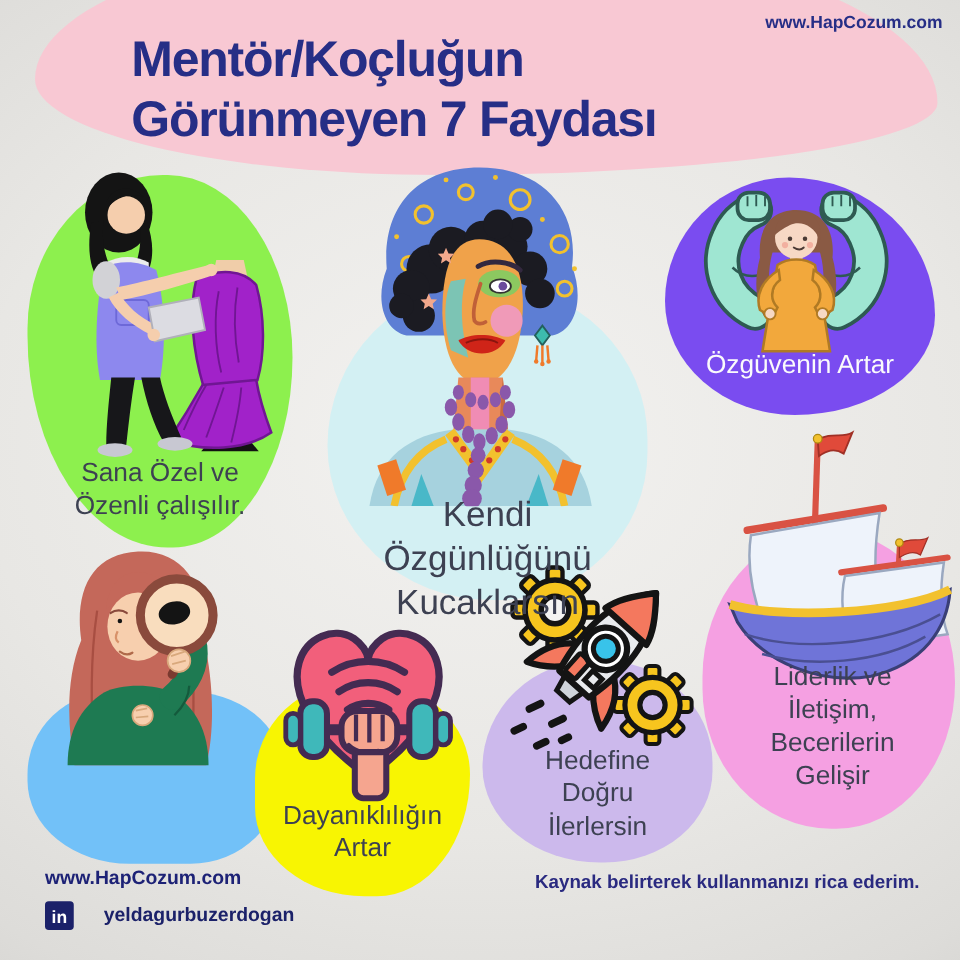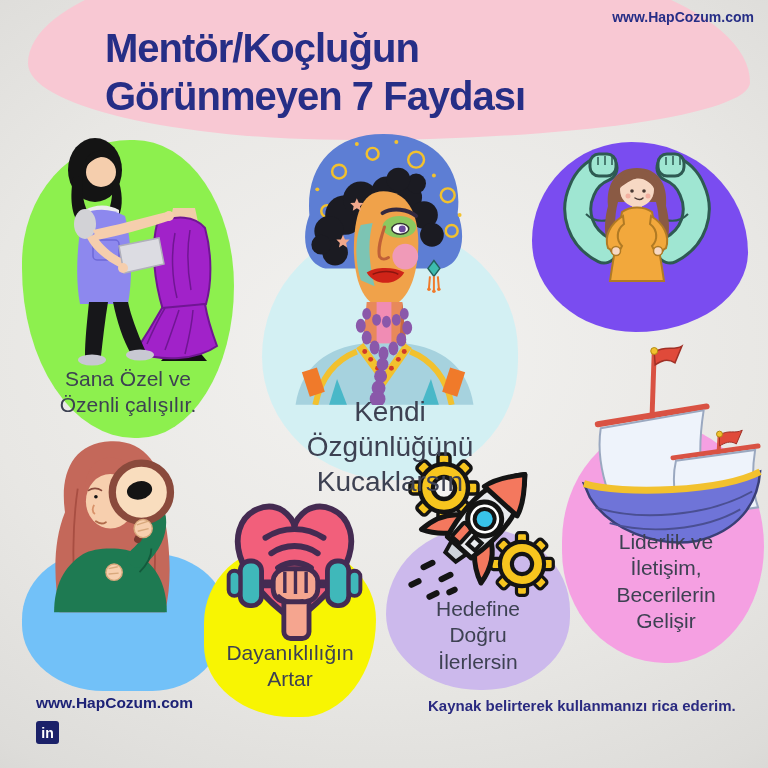--- a/index.html
+++ b/index.html
@@ -313,29 +313,31 @@
 
   <div class="title">Mentör/Koçluğun
 Görünmeyen 7 Faydası</div>
   <div class="site-top">www.HapCozum.com</div>
 
   <div class="label label-1">Sana Özel ve
 Özenli çalışılır.</div>
   <div class="label label-2">Kendi
 Özgünlüğünü
 Kucaklarsın</div>
+  <div class="label label-3">Özgüvenin Artar</div>
   <div class="label label-4">Liderlik ve
 İletişim,
 Becerilerin
 Gelişir</div>
   <div class="label label-6">Dayanıklılığın
 Artar</div>
   <div class="label label-7">Hedefine
 Doğru
 İlerlersin</div>
 
   <div class="foot-site">www.HapCozum.com</div>
   <div class="li-row">
     <div class="li-badge">in</div>
+    <div class="li-handle">yeldagurbuzerdogan</div>
   </div>
   <div class="note">Kaynak belirterek kullanmanızı rica ederim.</div>
 
 </div>
 
 </body></html>

